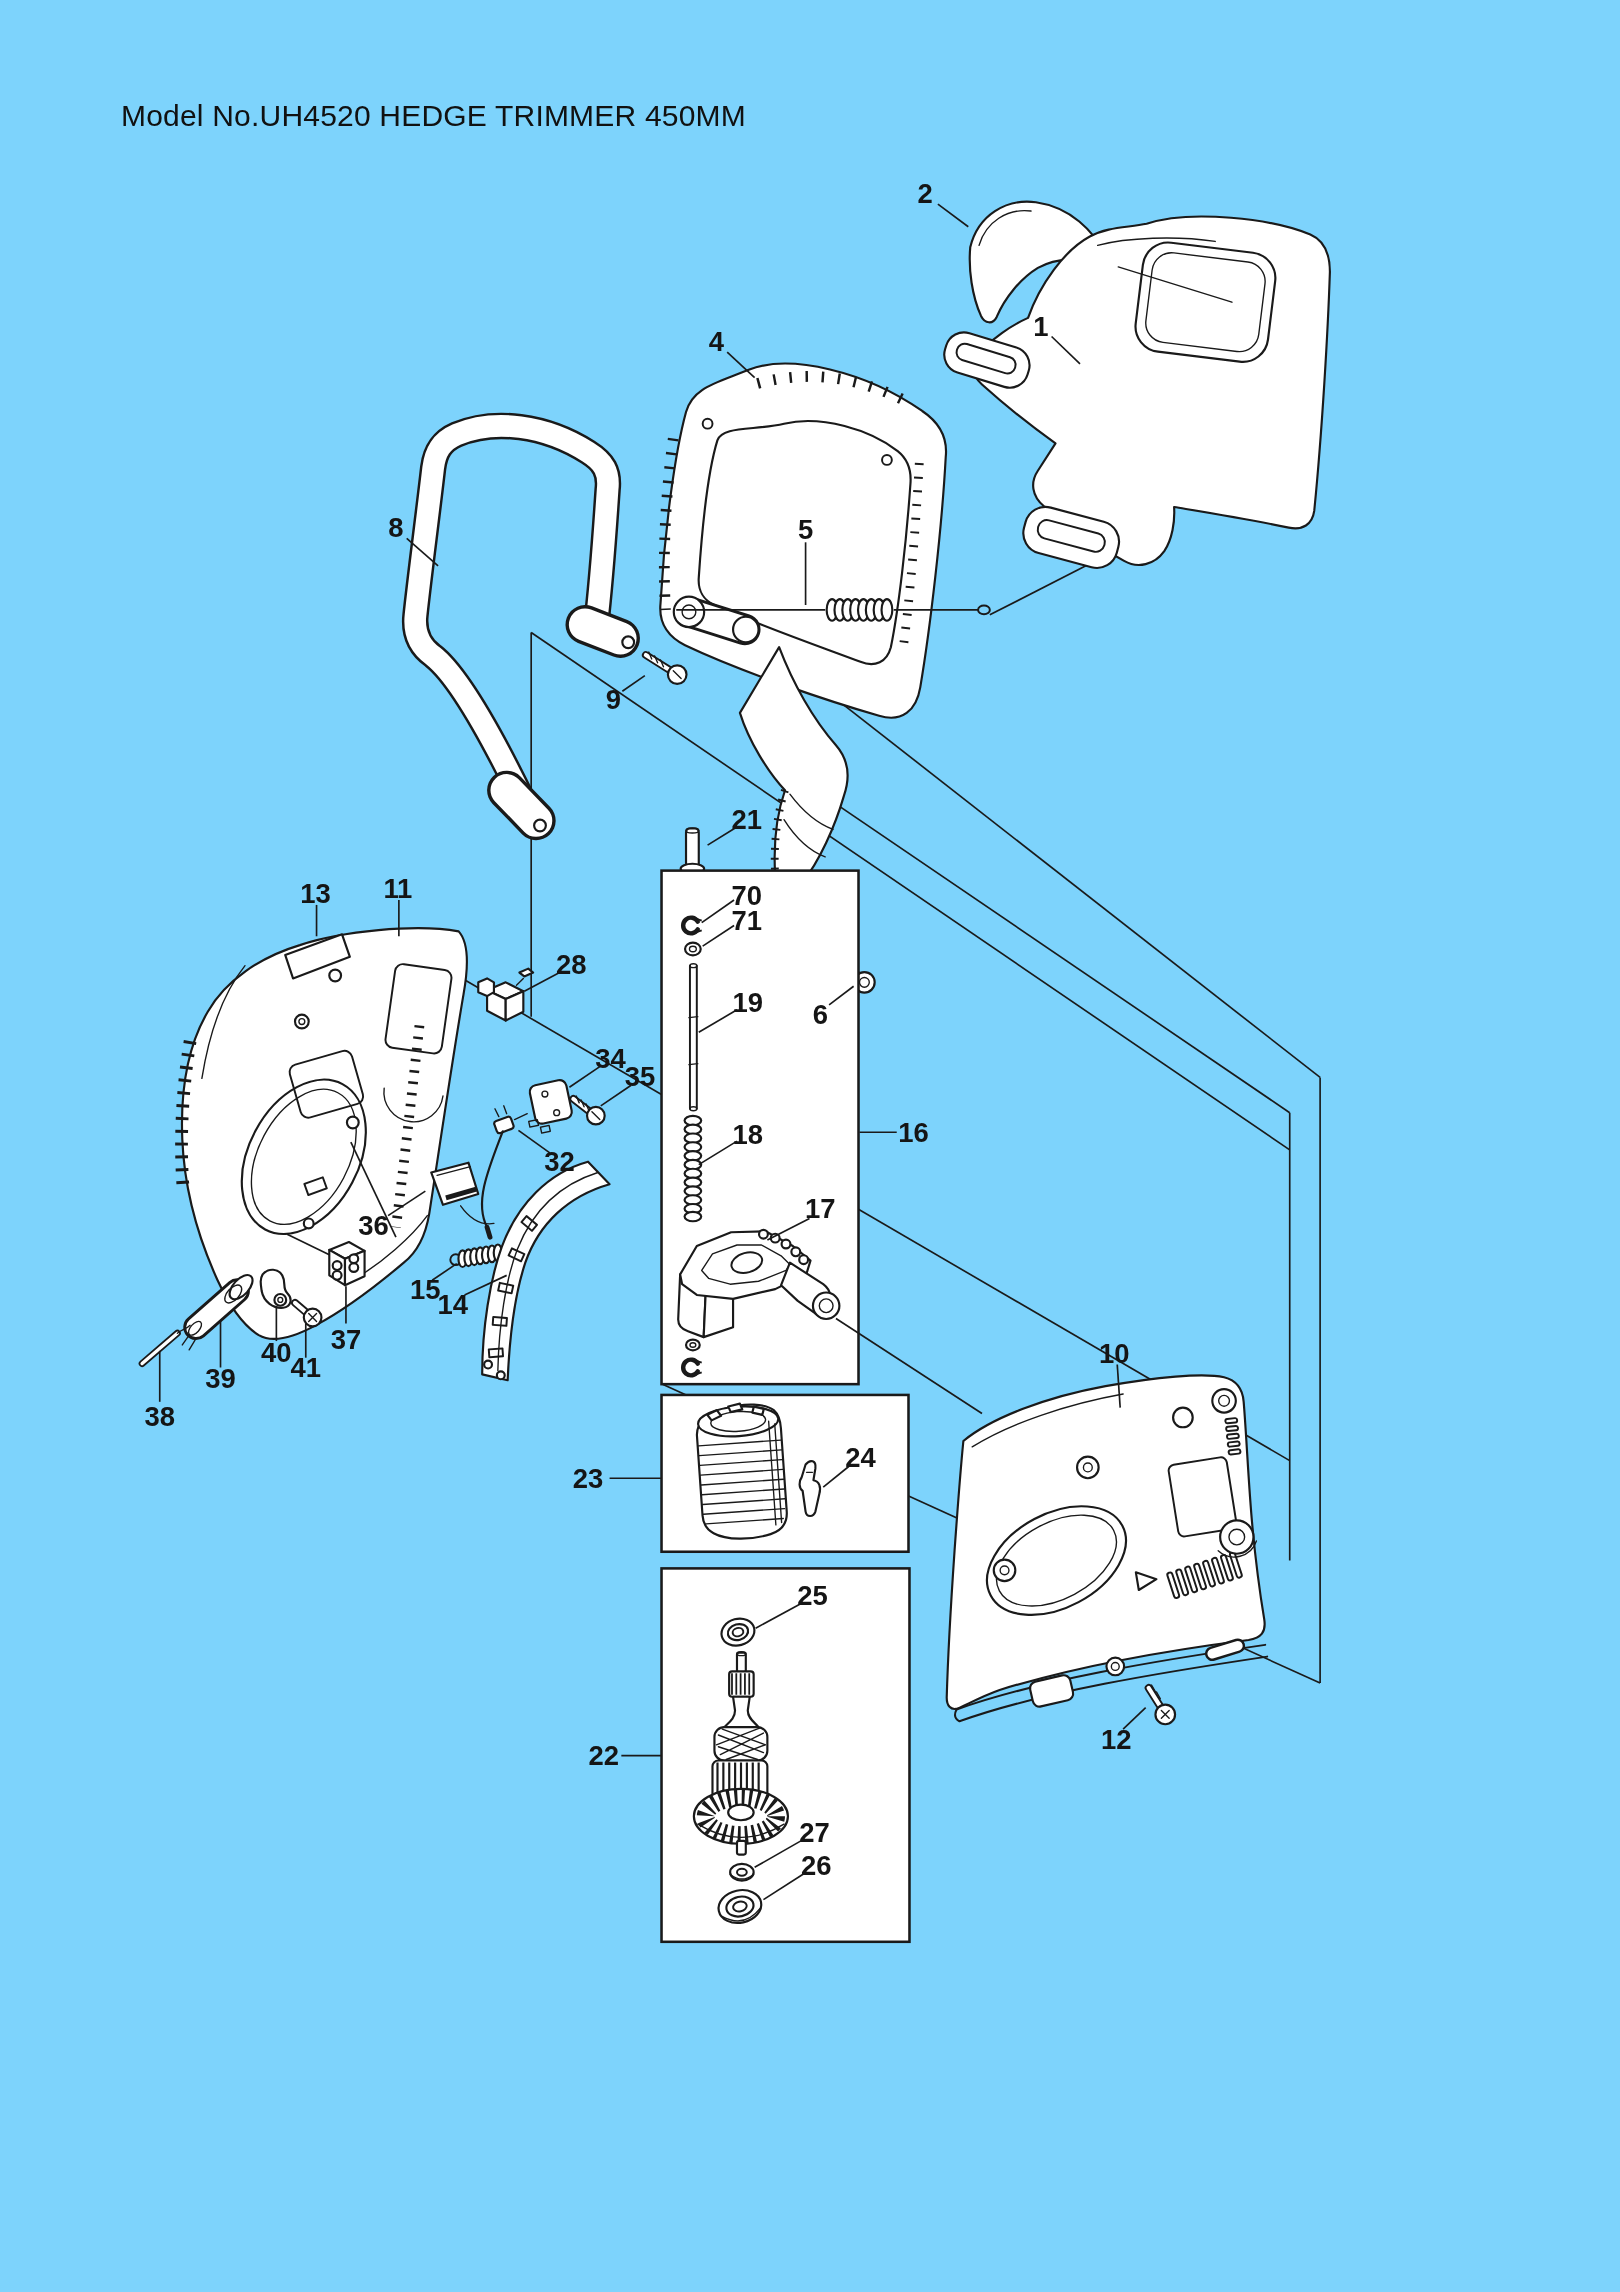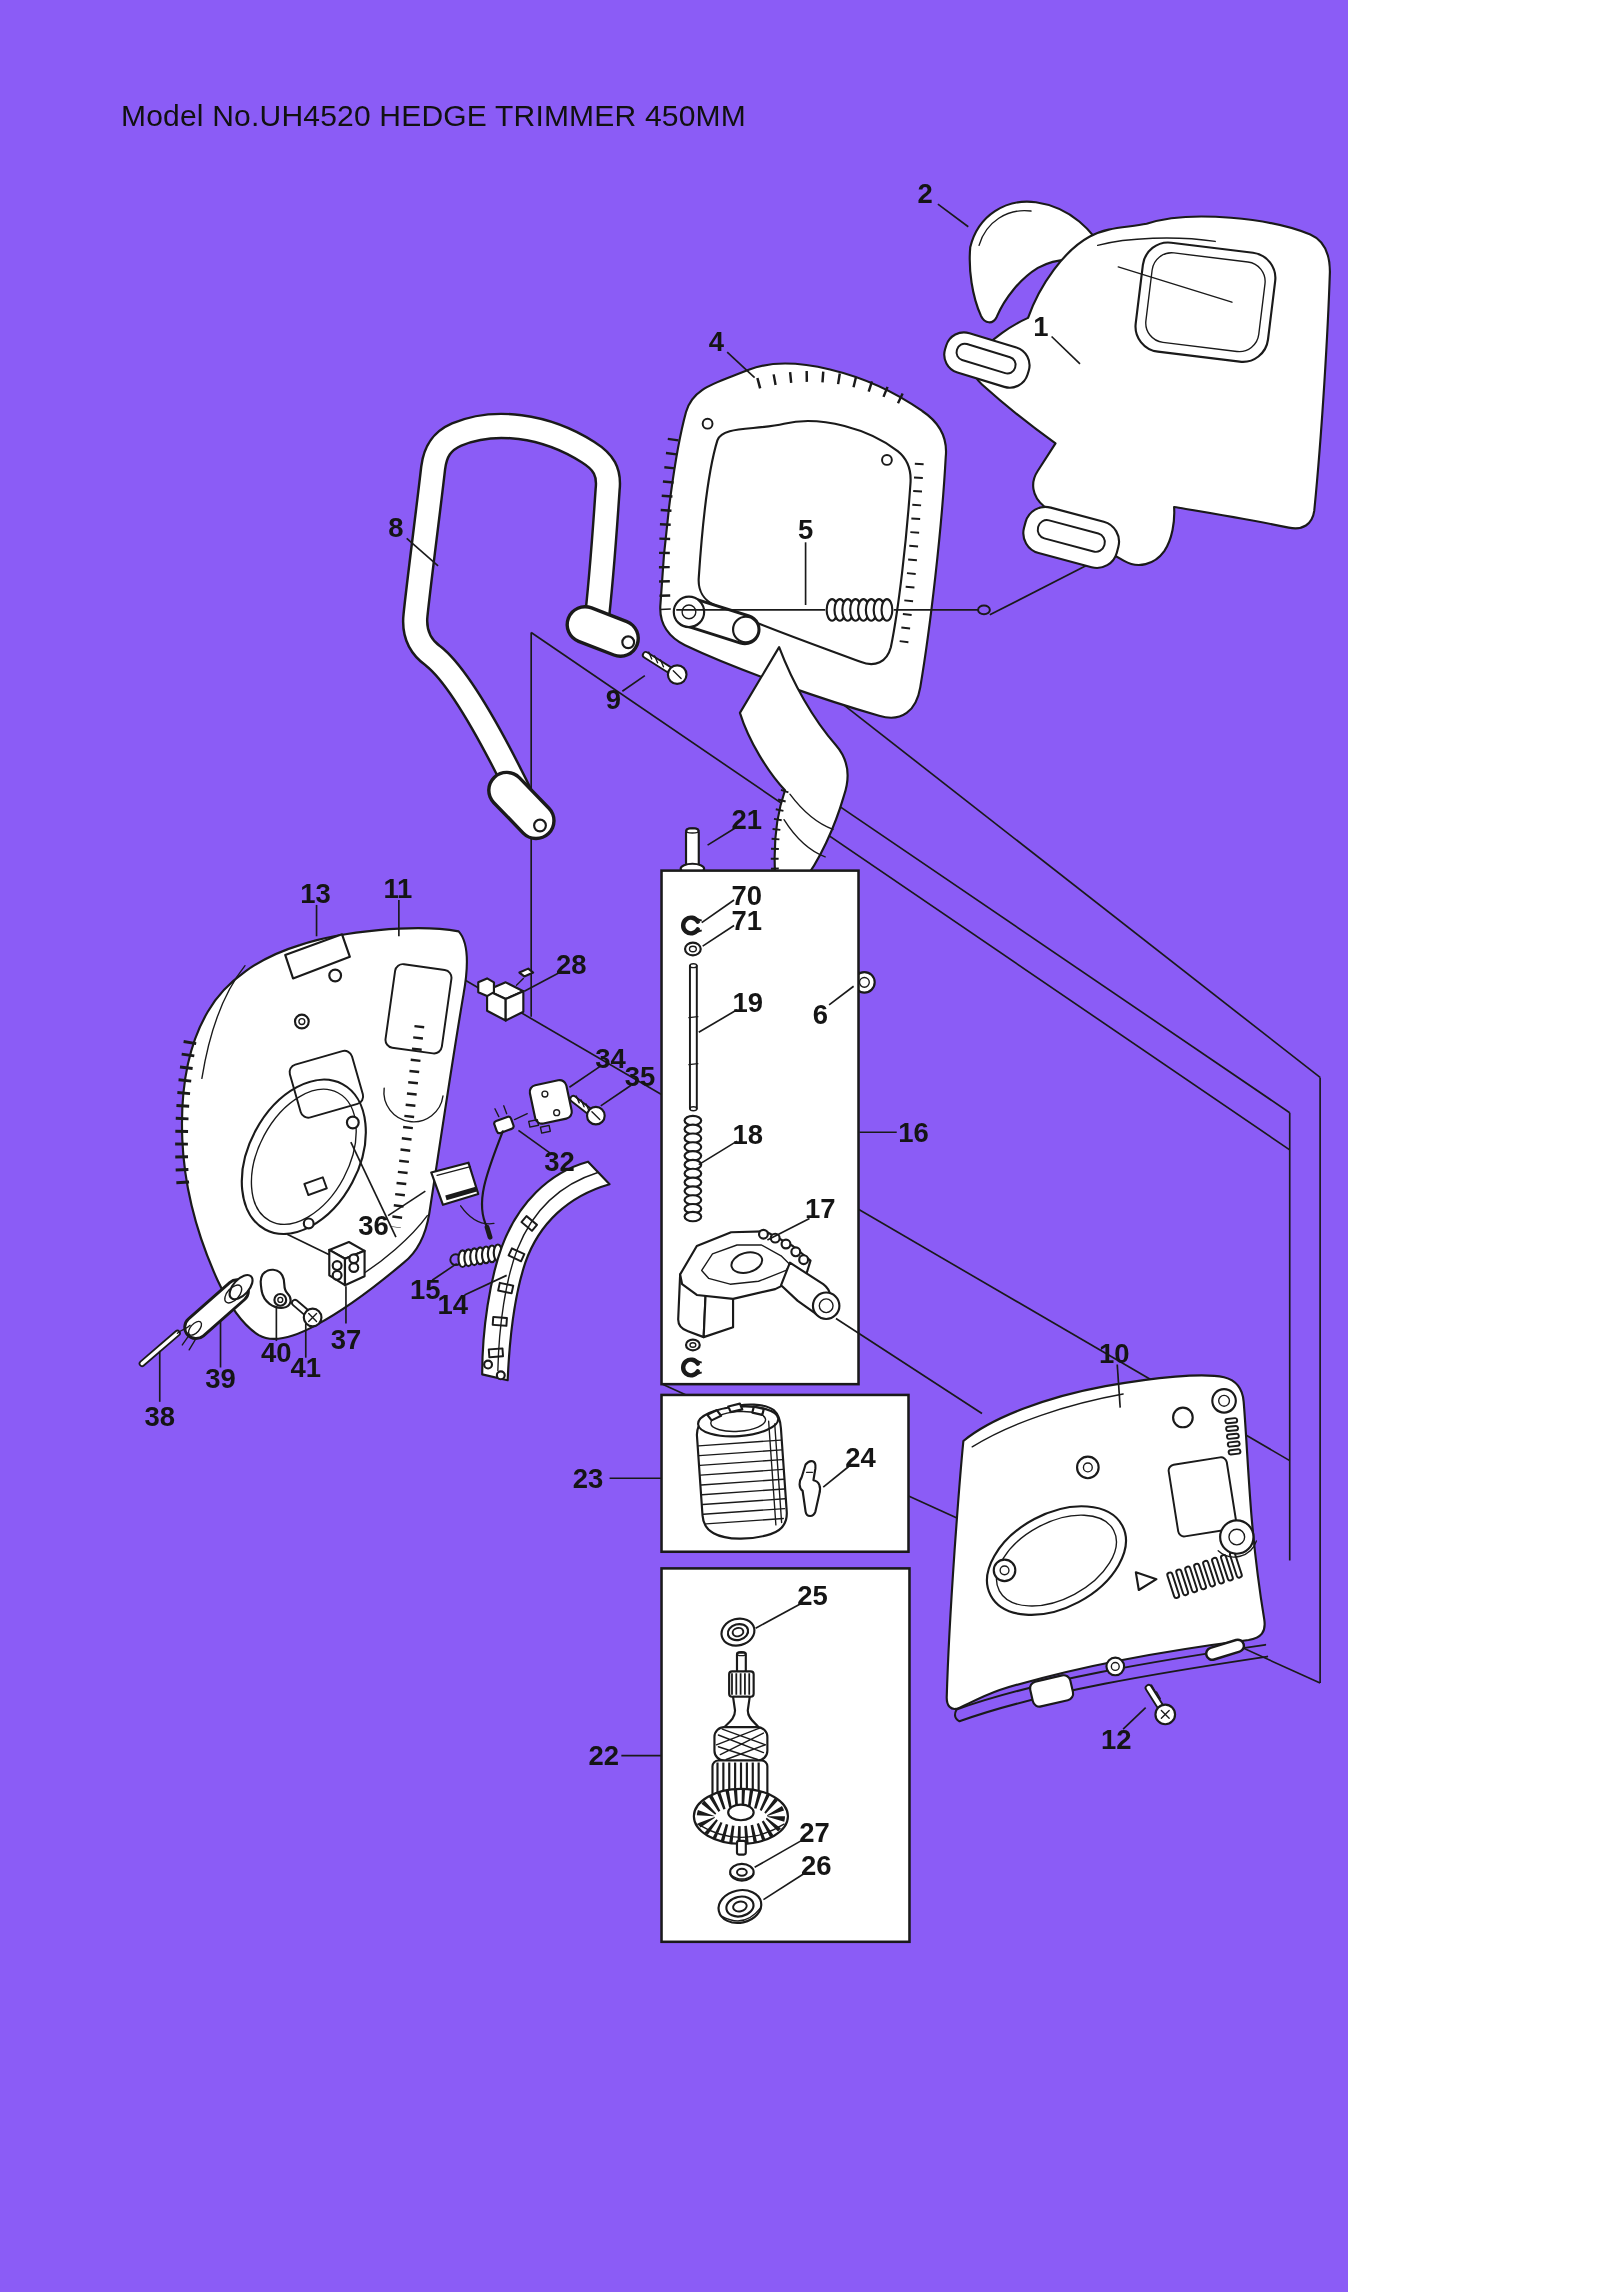--- a/index.html
+++ b/index.html
@@ -1,16 +1,16 @@
 <!DOCTYPE html>
 <html><head>
 <meta charset="utf-8">
 <style>
   html,body{margin:0;padding:0;background:#fff}
-  .page{position:relative;width:1348px;height:2293px;background:#8b5cf6;
+  .page{position:relative;width:1620px;height:2293px;background:#7dd3fc;
         font-family:"Liberation Sans",sans-serif;overflow:hidden}
   .title{position:absolute;left:121px;top:99px;font-size:30px;color:#111;
          white-space:nowrap;letter-spacing:0.2px}
   svg{position:absolute;left:0;top:0}
   svg text{font-family:"Liberation Sans",sans-serif;font-size:28px;font-weight:bold;
            fill:#151515;text-anchor:middle}
   .o{fill:#fff;stroke:#1a1a1a;stroke-width:2.2;stroke-linejoin:round;stroke-linecap:round}
   .l{fill:none;stroke:#1a1a1a;stroke-width:2;stroke-linejoin:round;stroke-linecap:round}
   .t{fill:none;stroke:#1a1a1a;stroke-width:1.4;stroke-linejoin:round;stroke-linecap:round}
   .cl{fill:none;stroke:#1a1a1a;stroke-width:1.7}

